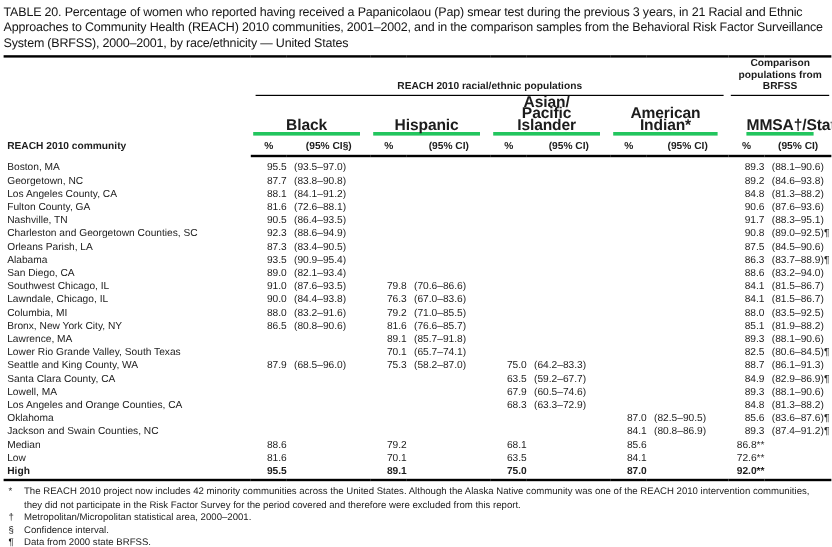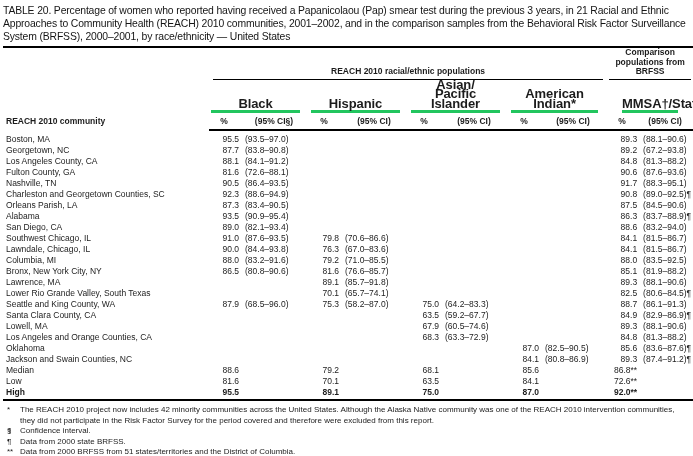--- a/index.html
+++ b/index.html
@@ -136,21 +136,21 @@
           <td class="td-community">Georgetown, NC</td>
           <td class="td-pct">87.7</td>
           <td class="td-ci">(83.8–90.8)</td>
           <td class="td-pct"></td>
           <td class="td-ci"></td>
           <td class="td-pct"></td>
           <td class="td-ci"></td>
           <td class="td-pct"></td>
           <td class="td-ci"></td>
           <td class="td-pct">89.2</td>
-          <td class="td-ci">(67.2–93.8)</td>
+          <td class="td-ci">(84.6–93.8)</td>
         </tr>
         <tr>
           <td class="td-community">Los Angeles County, CA</td>
           <td class="td-pct">88.1</td>
           <td class="td-ci">(84.1–91.2)</td>
           <td class="td-pct"></td>
           <td class="td-ci"></td>
           <td class="td-pct"></td>
           <td class="td-ci"></td>
           <td class="td-pct"></td>
@@ -429,19 +429,19 @@
           <td class="td-pct">87.0</td>
           <td class="td-ci"></td>
           <td class="td-pct">92.0**</td>
           <td class="td-ci"></td>
         </tr>
       </tbody>
   </table>
 
   <div class="footnotes">
       <div class="fn"><span class="fn-marker">*</span><span>The REACH 2010 project now includes 42 minority communities across the United States. Although the Alaska Native community was one of the REACH 2010 intervention communities, they did not participate in the Risk Factor Survey for the period covered and therefore were excluded from this report.</span></div>
-      <div class="fn"><span class="fn-marker">†</span></div>
+      <div class="fn"><span class="fn-marker">†</span><span>Metropolitan/Micropolitan statistical area, 2000–2001.</span></div>
       <div class="fn"><span class="fn-marker">§</span><span>Confidence interval.</span></div>
       <div class="fn"><span class="fn-marker">¶</span><span>Data from 2000 state BRFSS.</span></div>
       <div class="fn"><span class="fn-marker">**</span><span>Data from 2000 BRFSS from 51 states/territories and the District of Columbia.</span></div>
     </div>
 
 </div>
 
 </body></html>

